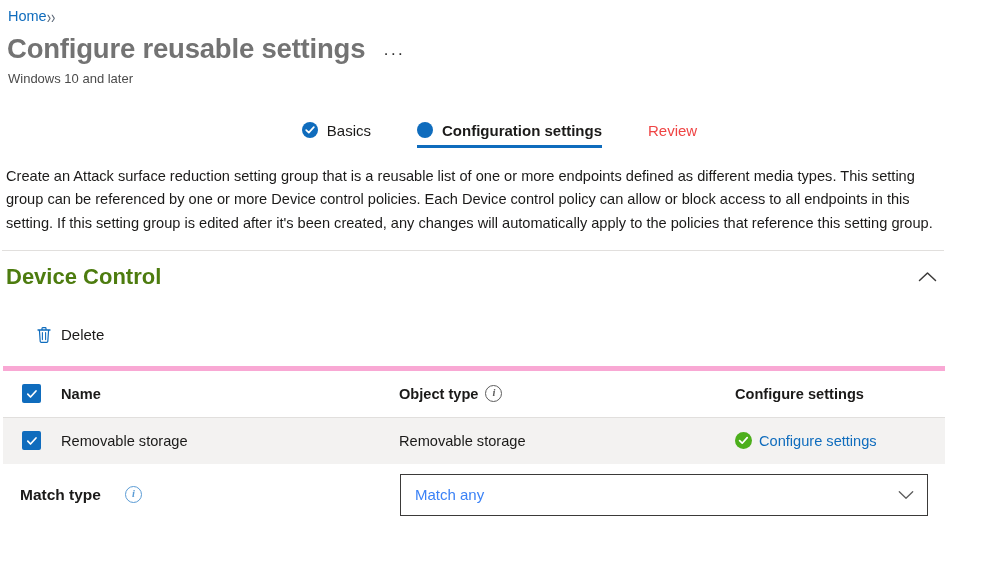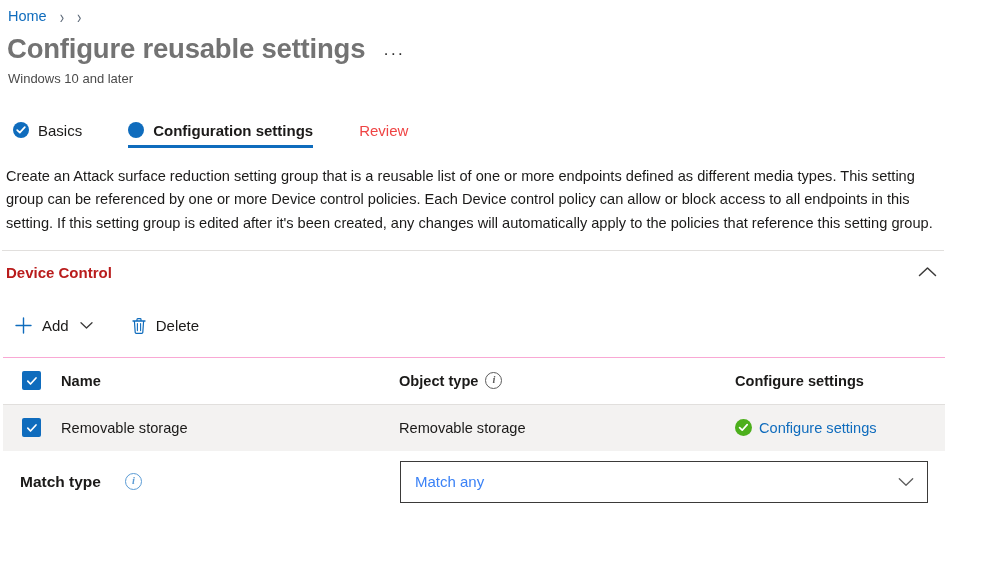--- a/index.html
+++ b/index.html
@@ -13,21 +13,21 @@
     font-family: "Liberation Sans", sans-serif;
     color: #1b1a19;
     overflow: hidden;
     -webkit-font-smoothing: antialiased;
   }
 
   
   .breadcrumb {
     display: flex;
     align-items: center;
-    gap: 13px;
+    gap: 0;
     padding: 4px 1px 0 8px;
     height: 24px;
     font-size: 14.5px;
   }
   .crumb-link {
     color: #0f6cbd;
     cursor: pointer;
     white-space: nowrap;
   }
   .crumb-sep {
@@ -64,20 +64,21 @@
     padding: 6px 11px 0 8px;
   }
 
   
   .tabs {
     display: flex;
     align-items: flex-end;
     gap: 0;
     padding: 24px 0 0 13px;
     height: 38px;
+    justify-content: center;
   }
   .tab {
     display: flex;
     align-items: center;
     gap: 9px;
     padding: 0 22px 9px 0;
     cursor: pointer;
     position: relative;
     font-size: 15px;
   }
@@ -132,24 +133,24 @@
   .section-header {
     display: flex;
     align-items: center;
     justify-content: space-between;
     width: 942px;
     margin-left: 3px;
     padding: 13px 0 0 0;
     cursor: pointer;
   }
   .section-title {
-    font-size: 15px;
+    font-size: 22px;
     font-weight: 600;
     padding-left: 3px;
-    color: #b91c1c;
+    color: #4d7c0f;
   }
   .chevron-collapse { padding-right: 8px; display: flex; }
 
   
   .command-bar {
     display: flex;
     align-items: center;
     gap: 0;
     padding: 27px 0 0 10px;
     height: 36px;
@@ -164,21 +165,21 @@
     color: #1b1a19;
   }
   .cmd-btn .glyph { display: flex; align-items: center; color: #0f6cbd; }
   .cmd-caret { margin-left: 2px; display: flex; color: #3b3a39; }
   .cmd-gap { width: 22px; }
 
   
   .table {
     width: 942px;
     margin: 13px 0 0 3px;
-    border-top: 1px solid #f9a8d4;
+    border-top: 5px solid #f9a8d4;
     font-size: 14.6px;
   }
   .trow {
     display: flex;
     align-items: center;
     height: 46px;
   }
   .trow.header { border-bottom: 1px solid #e1dfdd; font-weight: 600; }
   .trow.selected { background: #f3f2f1; }
   .cell-check {
@@ -310,33 +311,20 @@
 <div class="section-header">
   <span class="section-title">Device Control</span>
   <span class="chevron-collapse">
     <svg width="19" height="12" viewBox="0 0 19 12">
         <path d="M1.5 9.5 L9.5 2 L17.5 9.5" stroke="#3b3a39" stroke-width="1.5" fill="none" stroke-linecap="round" stroke-linejoin="round"></path>
       </svg>
   </span>
 </div>
 
 <div class="command-bar">
-  <div class="cmd-btn">
-    <span class="glyph">
-      <svg width="19" height="19" viewBox="0 0 19 19">
-          <path d="M9.5 2 V17 M2 9.5 H17" stroke="#0f6cbd" stroke-width="1.4" stroke-linecap="round"></path>
-        </svg>
-    </span>
-    <span>Add</span>
-    <span class="cmd-caret">
-      <svg width="13" height="9" viewBox="0 0 13 9">
-          <path d="M1 1.8 L6.5 7 L12 1.8" stroke="#3b3a39" stroke-width="1.3" fill="none" stroke-linecap="round" stroke-linejoin="round"></path>
-        </svg>
-    </span>
-  </div>
 
   <div class="cmd-gap"></div>
 
   <div class="cmd-btn">
     <span class="glyph">
       <svg width="16" height="18" viewBox="0 0 16 18">
         <path d="M2 4 H14" stroke="#0f6cbd" stroke-width="1.3" stroke-linecap="round"></path>
         <path d="M6 4 V2.4 a0.7 0.7 0 0 1 0.7-0.7 h2.6 a0.7 0.7 0 0 1 0.7 0.7 V4" stroke="#0f6cbd" stroke-width="1.2" fill="none"></path>
         <path d="M3.4 4 L4.2 15.4 a1 1 0 0 0 1 0.9 h5.6 a1 1 0 0 0 1-0.9 L12.6 4" stroke="#0f6cbd" stroke-width="1.2" fill="none" stroke-linejoin="round"></path>
         <path d="M6.4 6.6 V13.6 M9.6 6.6 V13.6" stroke="#0f6cbd" stroke-width="1.1" stroke-linecap="round"></path>

